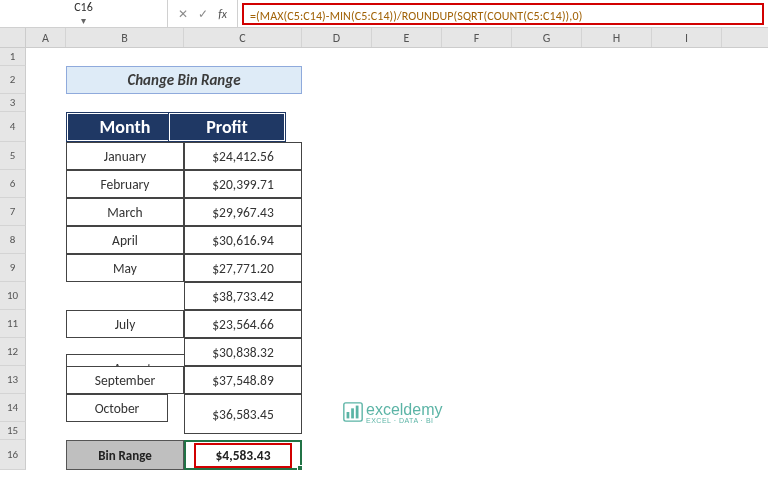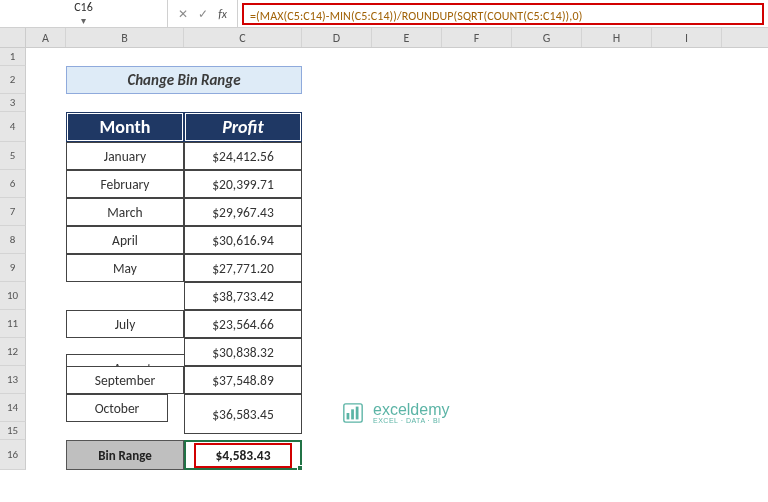--- a/index.html
+++ b/index.html
@@ -108,21 +108,21 @@
     font-weight: bold;
     font-size: 13.5px;
     color: #222;
   }
   .fill-handle {
     position:absolute; right:-3px; bottom:-3px; width:6px; height:6px; background:#217346; border:1px solid #fff;
   }
   .watermark {
     position: absolute;
     left: 342px; top: 401px;
-    display:flex; align-items:center; gap:9px;
+    display:flex; gap:2px;
     opacity: 0.85;
   }
   .wm-icon { width: 22px; height: 22px; }
   .wm-text { color: #3FA796; font-size: 16px; font-weight: 500; font-family: 'Segoe UI', sans-serif; }
   .wm-sub { color: #3FA796; font-size: 7px; letter-spacing: 0.5px; margin-top:-2px; font-family: 'Segoe UI', sans-serif; }
 </style>
 </head>
 <body>
 
 <div class="formula-bar">
@@ -170,21 +170,21 @@
       <div class="row-h" style="height: 28px;">11</div>
       <div class="row-h" style="height: 28px;">12</div>
       <div class="row-h" style="height: 28px;">13</div>
       <div class="row-h" style="height: 28px;">14</div>
       <div class="row-h" style="height: 18px;">15</div>
       <div class="row-h" style="height: 30px;">16</div>
     </div>
   <div class="cells" id="cells">
       <div class="cell title-merged" style="left: 40px; top: 18px; width: 236px; height: 28px;">Change Bin Range</div>
       <div class="cell table-hdr" style="left: 40px; top: 64px; width: 118px; height: 30px;">Month</div>
-      <div class="cell table-hdr" style="left: 158px; top: 64px; width: 118px; height: 30px; font-style: italic;">Profit</div>
+      <div class="cell table-hdr" style="left: 142px; top: 64px; width: 118px; height: 30px;">Profit</div>
       <div class="cell table-cell" style="left: 40px; top: 94px; width: 118px; height: 28px;">January</div>
       <div class="cell table-cell" style="left: 158px; top: 94px; width: 118px; height: 28px;">$24,412.56</div>
       <div class="cell table-cell" style="left: 40px; top: 122px; width: 118px; height: 28px;">February</div>
       <div class="cell table-cell" style="left: 158px; top: 122px; width: 118px; height: 28px;">$20,399.71</div>
       <div class="cell table-cell" style="left: 40px; top: 150px; width: 118px; height: 28px;">March</div>
       <div class="cell table-cell" style="left: 158px; top: 150px; width: 118px; height: 28px;">$29,967.43</div>
       <div class="cell table-cell" style="left: 40px; top: 178px; width: 118px; height: 28px;">April</div>
       <div class="cell table-cell" style="left: 158px; top: 178px; width: 118px; height: 28px;">$30,616.94</div>
       <div class="cell table-cell" style="left: 40px; top: 206px; width: 118px; height: 28px;">May</div>
       <div class="cell table-cell" style="left: 158px; top: 206px; width: 118px; height: 28px;">$27,771.20</div>

